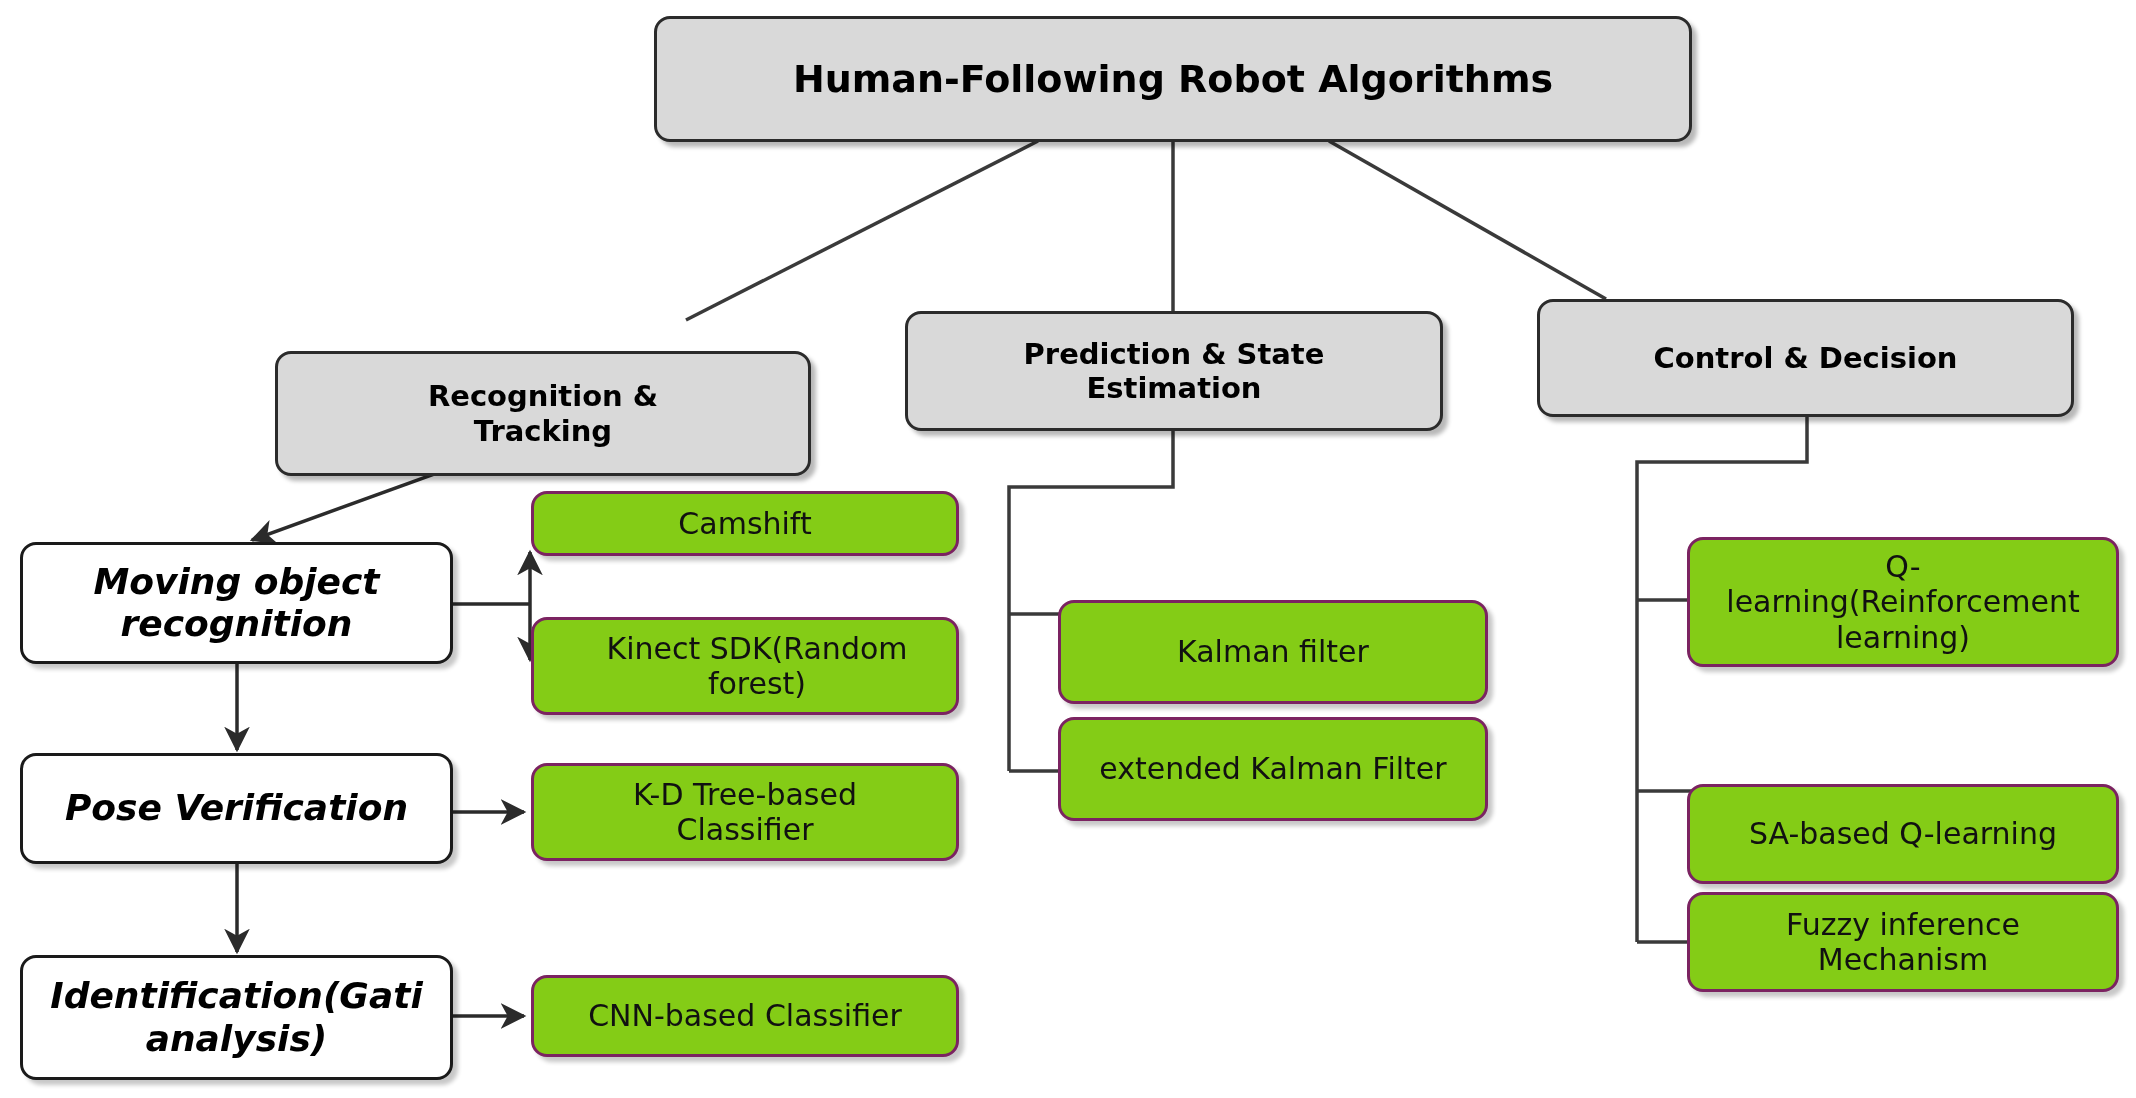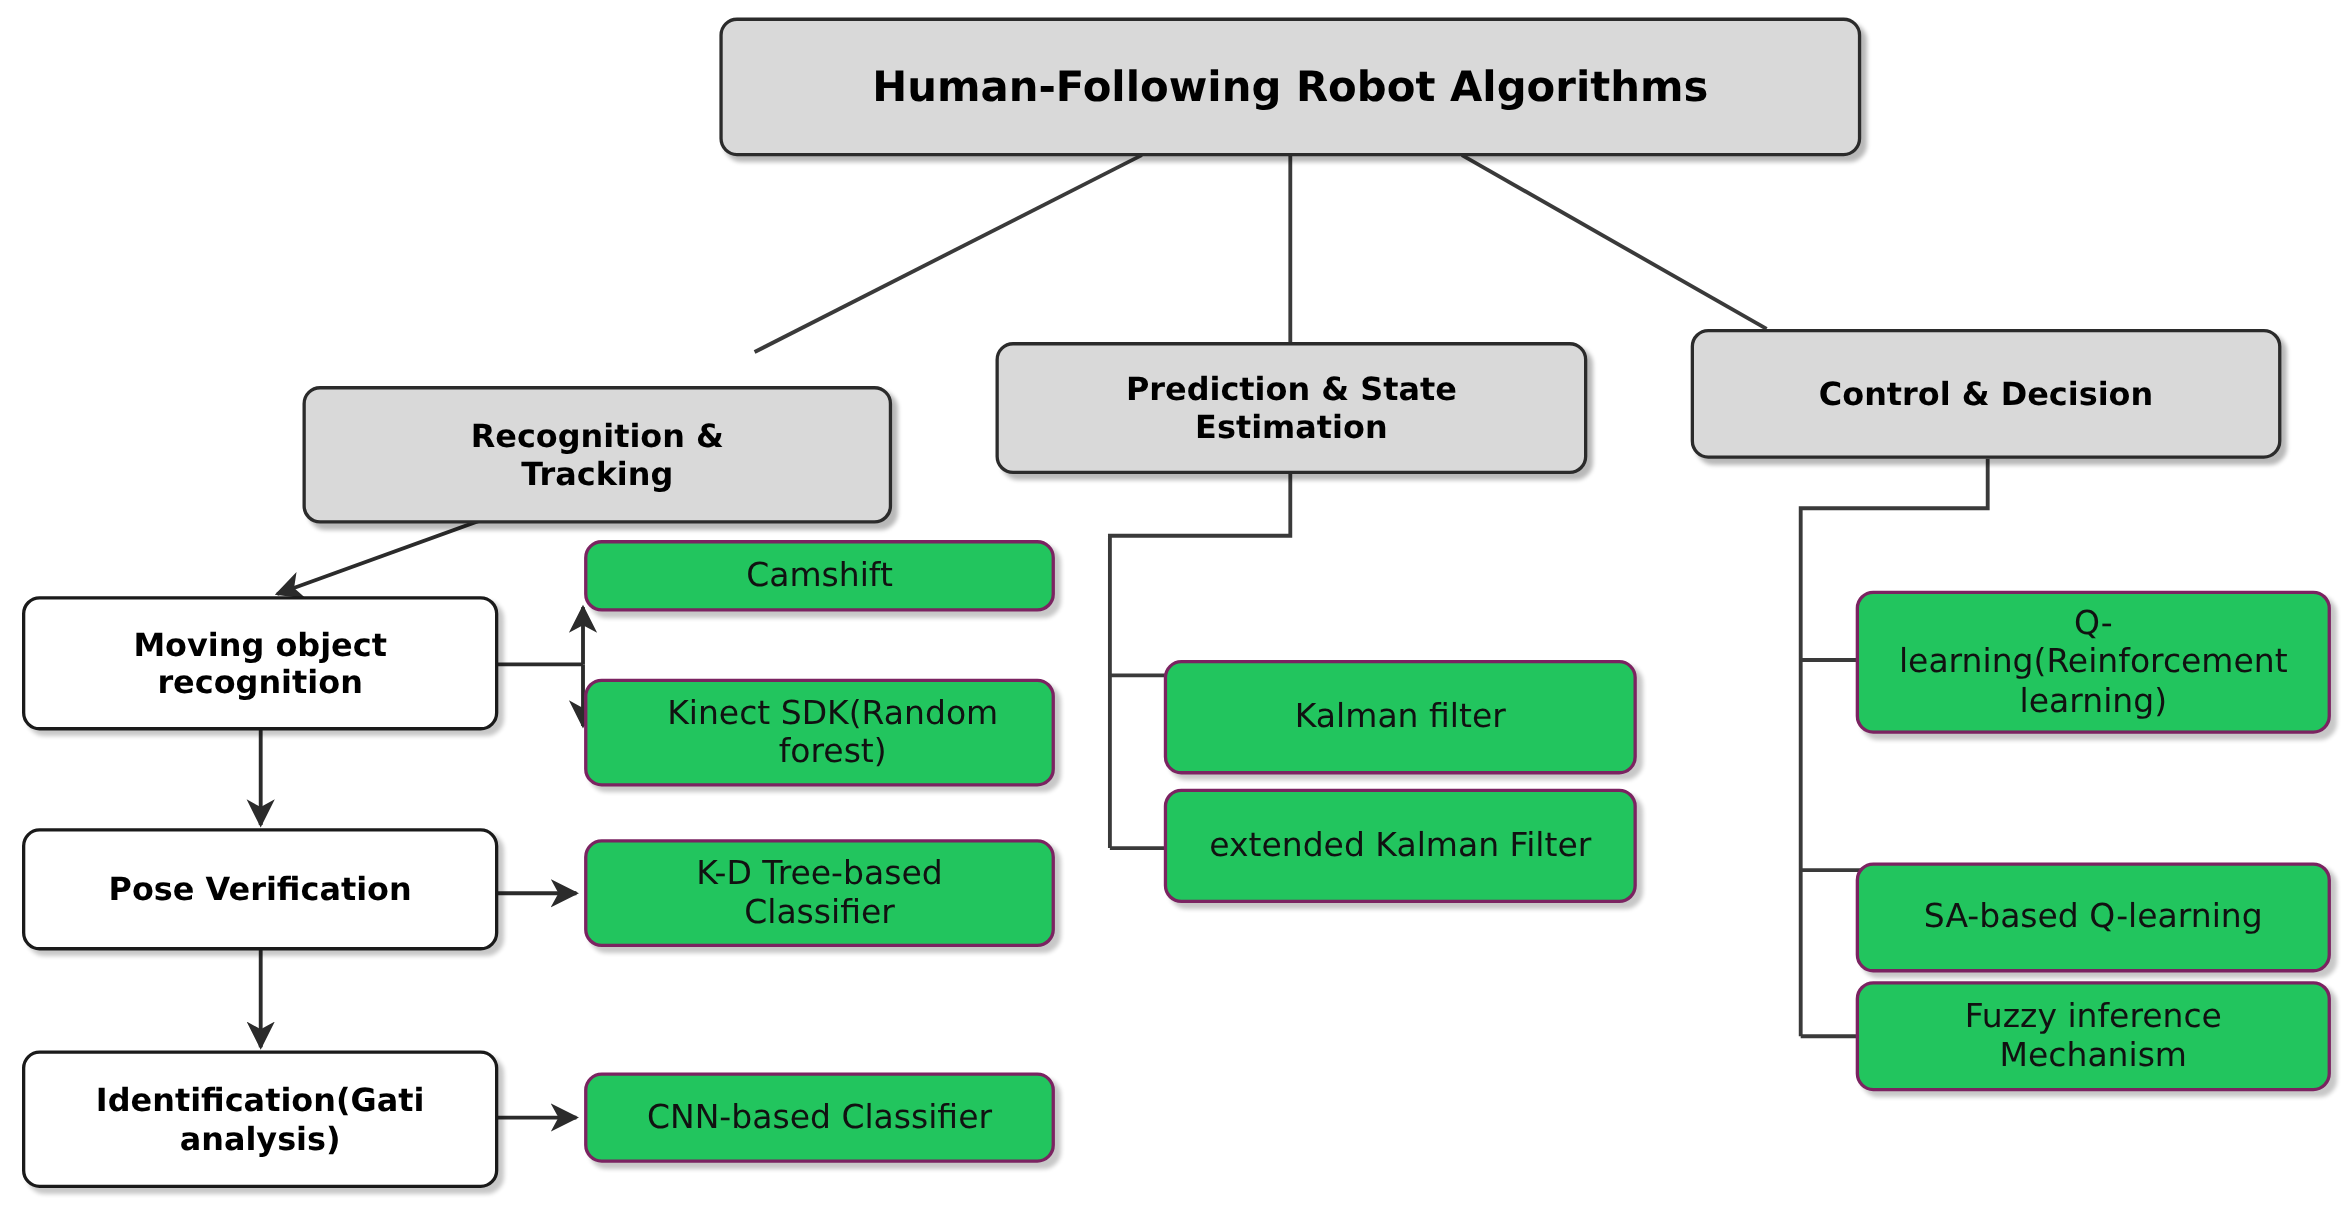--- a/index.html
+++ b/index.html
@@ -49,25 +49,26 @@
     color: #000000;
     font-weight: bold;
     font-size: 29px;
     box-shadow: 5px 5px 4px rgba(0,0,0,0.28);
   }
   .node-stage {
     background: #ffffff;
     border: 3px solid #1a1a1a;
     color: #000000;
     font-weight: bold;
-    font-size: 29px;
+    font-size: 36px;
     box-shadow: 5px 5px 4px rgba(0,0,0,0.22);
+    font-style: italic;
   }
   .node-algo {
-    background: #22c55e;
+    background: #84cc16;
     border: 3px solid #7b2361;
     color: #111111;
     font-weight: normal;
     font-size: 30px;
     box-shadow: 5px 5px 4px rgba(0,0,0,0.22);
   }
 </style>
 </head>
 <body>
 

